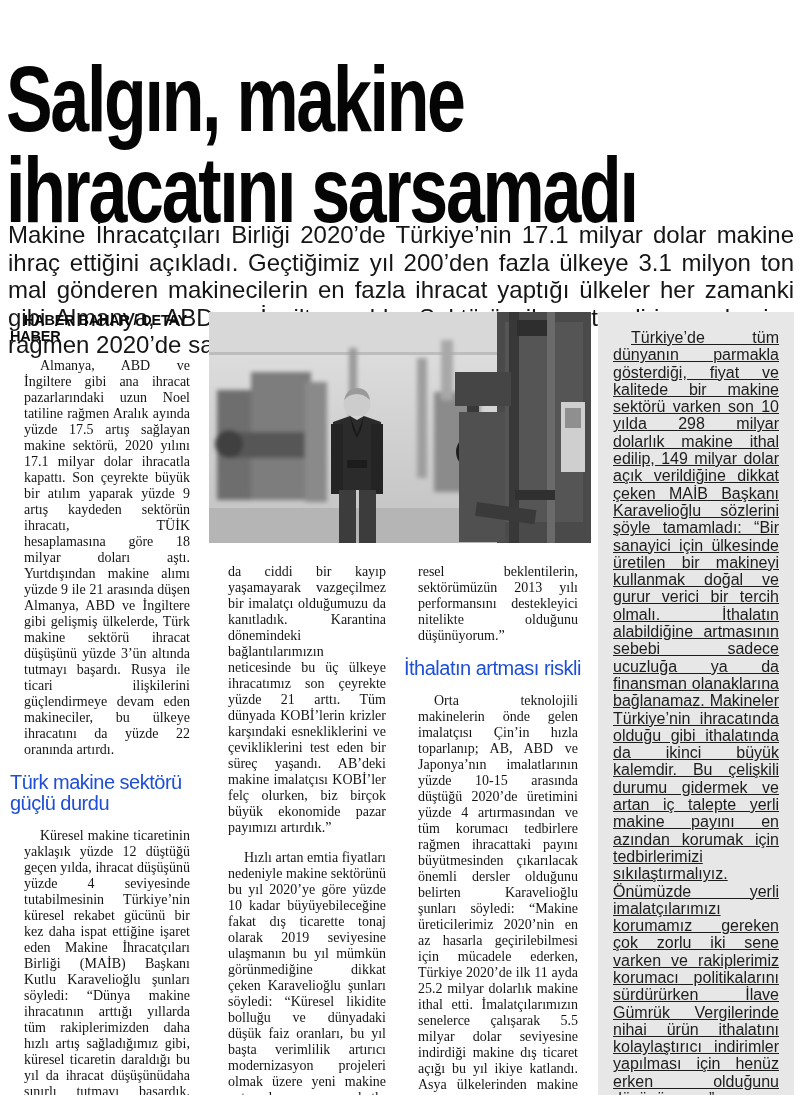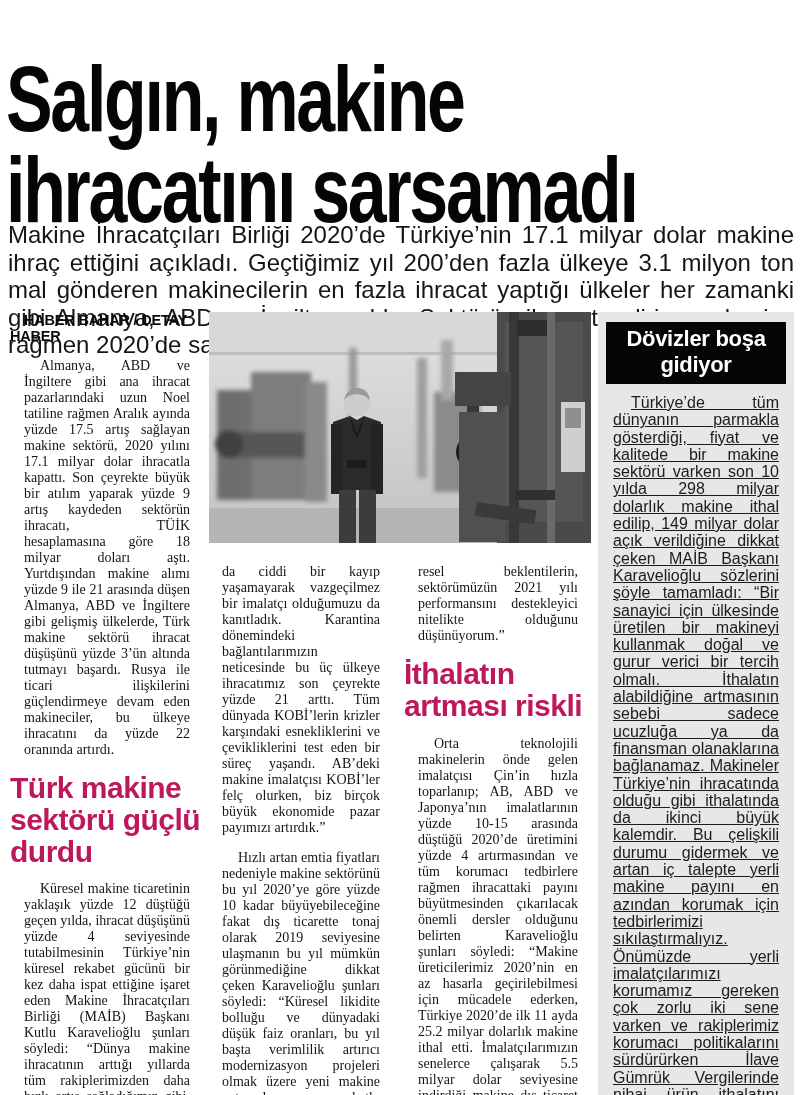--- a/index.html
+++ b/index.html
@@ -9,31 +9,31 @@
   .headline{position:absolute;left:6px;top:-8px;width:1060px;
             transform:scaleX(0.76);transform-origin:0 0;
             font-weight:bold;font-size:92px;line-height:0.99;letter-spacing:-3px;
             color:#050505;white-space:nowrap;}
   
   .standfirst{position:absolute;left:8px;top:197px;width:786px;
               font-size:24px;line-height:27.5px;text-align:justify;color:#151515;}
   
   .col{position:absolute;overflow:hidden;}
   .col1{left:10px;top:312px;width:194px;height:783px;}
-  .col2{left:208px;top:550px;width:186px;height:545px;}
+  .col2{left:214px;top:550px;width:186px;height:545px;}
   .col3{left:404px;top:550px;width:188px;height:545px;}
   .col4{left:598px;top:312px;width:196px;height:783px;}
   .byline{font-weight:bold;font-size:14.5px;letter-spacing:-0.2px;
           text-indent:14px;margin:0 0 6px 0;color:#0a0a0a;}
   .serif{font-family:"Liberation Serif",serif;font-size:14px;line-height:16px;
          text-align:justify;margin:14px;color:#141414;}
   .serif.indent{text-indent:16px;}
-  .subhead{font-family:"Liberation Sans",sans-serif;font-weight:bold;
-           font-size:30px;line-height:1.06;letter-spacing:-0.5px;
-           margin:7px 0 5px 0;color:#be185d;}
+  .subhead{font-family:"Liberation Sans",sans-serif;font-weight:normal;
+           font-size:20px;line-height:1.06;letter-spacing:-0.5px;
+           margin:7px 0 5px 0;color:#1d4ed8;}
   
   .photo{position:absolute;left:209px;top:312px;width:382px;height:231px;background:#d5d5d5;}
   .photo svg{display:block;}
   
   .sidebox{background:#e7e7e7;padding:9px 7px 12px 7px;}
   .sidebox-title{background:#050505;color:#ffffff;font-weight:bold;font-size:22px;
                  letter-spacing:-0.3px;text-align:center;padding:4px 2px 6px 2px;
                  margin:1px 1px 10px 1px;}
   .sidebox-text{font-size:16px;line-height:17.3px;text-align:justify;
                 text-indent:18px;margin:8px;color:#1c1c1c;text-decoration:underline;}
@@ -116,26 +116,25 @@
       </g>
     </svg>
   </div>
 
   <div class="col col2">
     <p class="serif">da ciddi bir kayıp yaşamayarak vazgeçilmez bir imalatçı olduğumuzu da kanıtladık. Karantina dönemindeki bağlantılarımızın neticesinde bu üç ülkeye ihracatımız son çeyrekte yüzde 21 arttı. Tüm dünyada KOBİ’lerin krizler karşındaki esnekliklerini ve çevikliklerini test eden bir süreç yaşandı. AB’deki makine imalatçısı KOBİ’ler felç olurken, biz birçok büyük ekonomide pazar payımızı artırdık.”</p>
     <p class="serif indent">Hızlı artan emtia fiyatları nedeniyle makine sektörünü bu yıl 2020’ye göre yüzde 10 kadar büyüyebileceğine fakat dış ticarette tonaj olarak 2019 seviyesine ulaşmanın bu yıl mümkün görünmediğine dikkat çeken Karavelioğlu şunları söyledi: “Küresel likidite bolluğu ve dünyadaki düşük faiz oranları, bu yıl başta verimlilik artırıcı modernizasyon projeleri olmak üzere yeni makine yatırımlarına katkı sağlayacaktır. ABD’de yeşil ekonomiye geçiş yönündeki beklentiler de mevcut makine parklarının yenilenmesini hızlandıracaktır. Kü-</p>
   </div>
 
   <div class="col col3">
-    <p class="serif">resel beklentilerin, sektörümüzün 2021 yılı performansını destekleyici nitelikte olduğunu düşünüyorum.”</p>
+    <p class="serif">resel beklentilerin, sektörümüzün 2013 yılı performansını destekleyici nitelikte olduğunu düşünüyorum.”</p>
     <h2 class="subhead">İthalatın artması riskli</h2>
     <p class="serif indent">Orta teknolojili makinelerin önde gelen imalatçısı Çin’in hızla toparlanıp; AB, ABD ve Japonya’nın imalatlarının yüzde 10-15 arasında düştüğü 2020’de üretimini yüzde 4 artırmasından ve tüm korumacı tedbirlere rağmen ihracattaki payını büyütmesinden çıkarılacak önemli dersler olduğunu belirten Karavelioğlu şunları söyledi: “Makine üreticilerimiz 2020’nin en az hasarla geçirilebilmesi için mücadele ederken, Türkiye 2020’de ilk 11 ayda 25.2 milyar dolarlık makine ithal etti. İmalatçılarımızın senelerce çalışarak 5.5 milyar dolar seviyesine indirdiği makine dış ticaret açığı bu yıl ikiye katlandı. Asya ülkelerinden makine ithalatımız 11 ay içinde yüzde 39.5 yükseldi. Bu yöneliş, önümüzdeki yıllarda bu makinelerin servis ve yedek parçaları için de ciddi paralar harcayacağımız anlamına geliyor. Sanayimizin, Uzak Doğu’nun dam-</p>
   </div>
 
   <div class="col col4">
     <div class="sidebox">
-      <div class="sidebox-title">Dövizler boşa gidiyor</div>
       <p class="sidebox-text">Türkiye’de tüm dünyanın parmakla gösterdiği, fiyat ve kalitede bir makine sektörü varken son 10 yılda 298 milyar dolarlık makine ithal edilip, 149 milyar dolar açık verildiğine dikkat çeken MAİB Başkanı Karavelioğlu sözlerini şöyle tamamladı: “Bir sanayici için ülkesinde üretilen bir makineyi kullanmak doğal ve gurur verici bir tercih olmalı. İthalatın alabildiğine artmasının sebebi sadece ucuzluğa ya da finansman olanaklarına bağlanamaz. Makineler Türkiye’nin ihracatında olduğu gibi ithalatında da ikinci büyük kalemdir. Bu çelişkili durumu gidermek ve artan iç talepte yerli makine payını en azından korumak için tedbirlerimizi sıkılaştırmalıyız. Önümüzde yerli imalatçılarımızı korumamız gereken çok zorlu iki sene varken ve rakiplerimiz korumacı politikalarını sürdürürken İlave Gümrük Vergilerinde nihai ürün ithalatını kolaylaştırıcı indirimler yapılması için henüz erken olduğunu düşünüyoruz.”</p>
     </div>
     <p class="serif">pingli ve finansman destekli mallarına gösterdiği aşırı ilgiyi hem sürdürülemez hem de vahim bir kaynak israfı olarak görüyoruz. Makinelerimizin yüzde 65’inden fazlasını ithal eden gelişmiş ülkeler artık zamanında teslimat, güven ve kaliteyi öncelik olarak belirlemişken, Türkiye’deki yatırımcıların bunları görmezden gelmesinin yanlışlığına dikkat çekiyoruz.”</p>
   </div>
 
 </div>
 
 </body></html>

